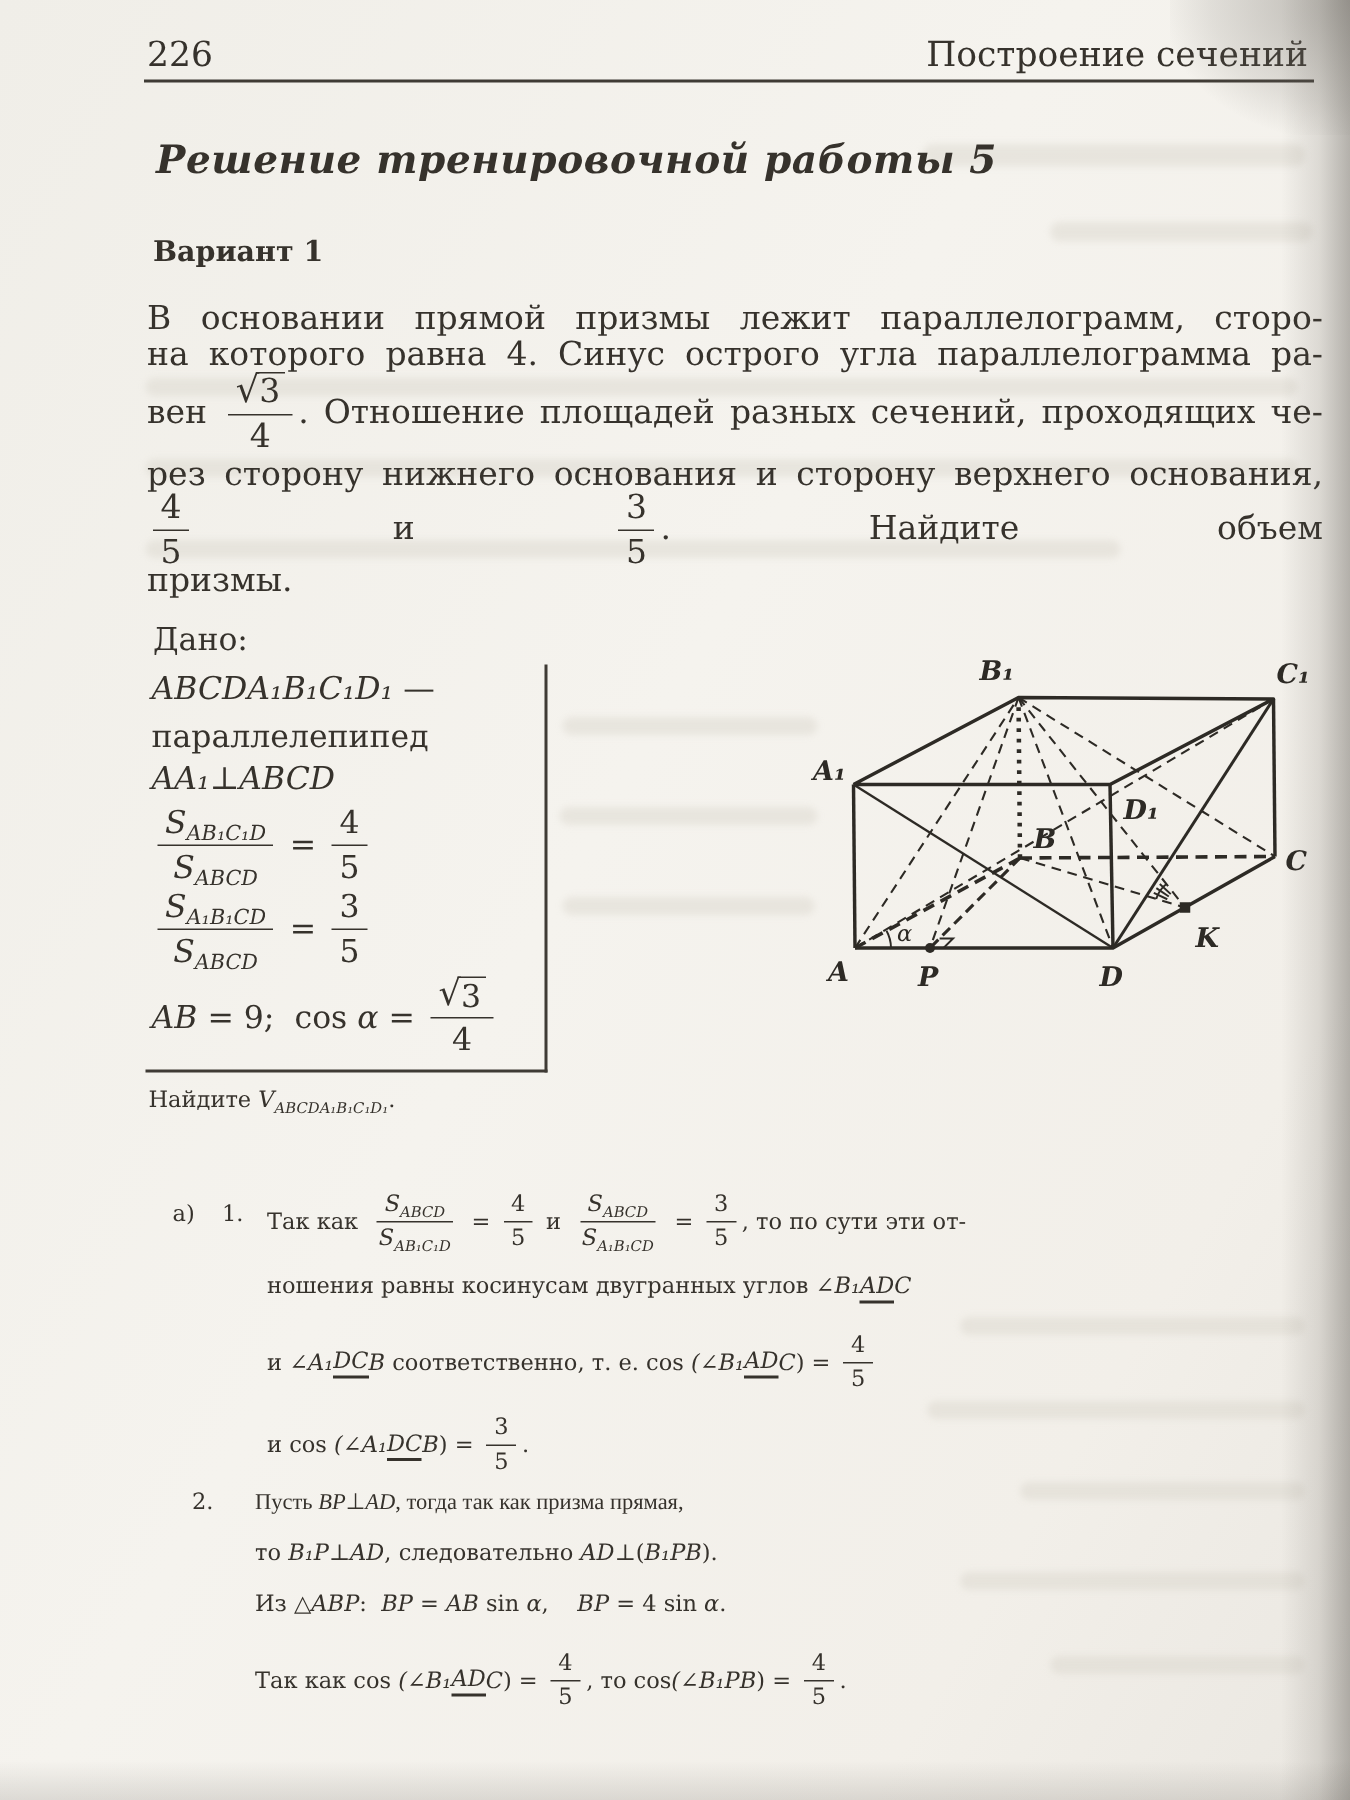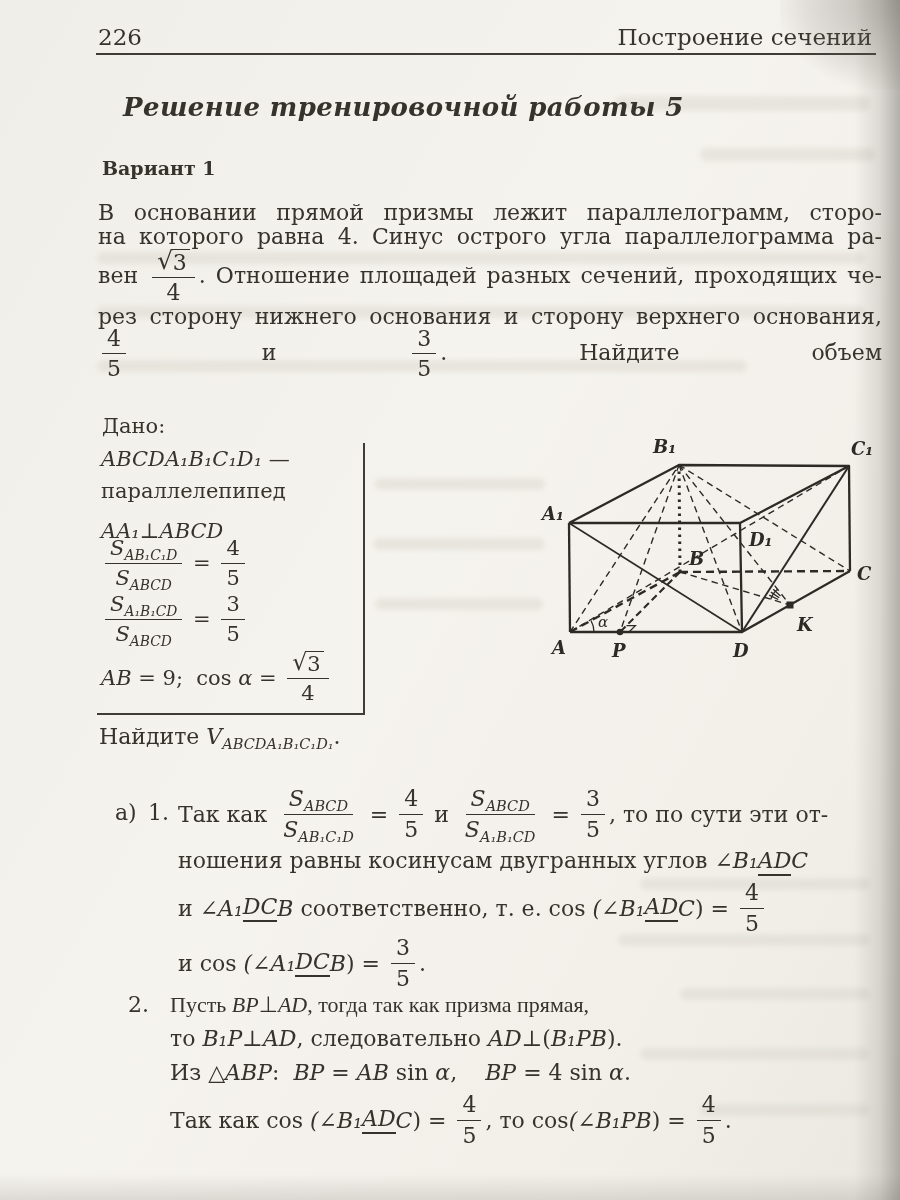--- a/index.html
+++ b/index.html
@@ -11,28 +11,28 @@
   .shade-corner{position:absolute;top:0;right:0;width:120px;height:90px;pointer-events:none;
         background:radial-gradient(ellipse at 100% 0%,rgba(110,106,99,.45) 0%,rgba(110,106,99,.15) 55%,rgba(110,106,99,0) 75%);}
   .shade-bottom{position:absolute;left:0;bottom:0;width:900px;height:26px;pointer-events:none;
         background:linear-gradient(to bottom,rgba(90,85,78,0),rgba(90,85,78,.16));}
   .bleed{position:absolute;background:#d7d3c9;opacity:.42;filter:blur(2.5px);border-radius:7px;}
 
   .abs{position:absolute;}
   .hdr{font-size:23px;}
   .rule{position:absolute;background:#3f3b35;height:2.4px;}
 
-  .book-title{font-size:26px;font-weight:bold;font-style:italic;letter-spacing:.4px;margin-left:19px;}
+  .book-title{font-size:26px;font-weight:bold;font-style:italic;letter-spacing:.4px;}
   .variant{font-size:19px;font-weight:bold;}
 
   .pline{position:absolute;left:98px;width:784px;font-size:22px;
          text-align:justify;text-align-last:justify;white-space:normal;}
   .pline.last{text-align-last:left;}
 
-  .row{position:absolute;font-size:22px;}
+  .row{position:absolute;font-size:15px;}
   .flexrow{display:flex;align-items:center;white-space:pre;}
   .ws-pre{white-space:pre;}
 
   .seg-rm{font-style:normal;}
   .seg-it{font-style:italic;}
   .seg-uit{font-style:italic;border-bottom:2px solid #36322c;padding-bottom:1px;}
   sub{font-style:italic;font-size:.66em;line-height:0;}
 
   .frac{display:inline-flex;flex-direction:column;align-items:center;vertical-align:middle;
         margin:0 4px;line-height:1.15;}
@@ -86,27 +86,28 @@
         <span class="den">4</span>
       </span><span class="seg-rm">. Отношение площадей разных сечений, проходящих че-</span></div>
   <div class="pline" style="top:301px;line-height:31px;"><span class="seg-rm">рез сторону нижнего основания и сторону верхнего основания,</span></div>
   <div class="pline" style="top:326px;line-height:52px;"><span class="frac">
         <span class="num">4</span>
         <span class="den">5</span>
       </span><span class="seg-rm"> и </span><span class="frac">
         <span class="num">3</span>
         <span class="den">5</span>
       </span><span class="seg-rm">. Найдите объем</span></div>
+  <div class="pline last" style="top:372px;line-height:31px;"><span class="seg-rm">призмы.</span></div>
 
   <div class="given-box"></div>
   <div class="given">
     <div class="row" style="left:102px;top:414px;">Дано:</div>
     <div class="row" style="left:101px;top:447px;"><span class="seg-it">ABCDA₁B₁C₁D₁ </span><span class="seg-rm">—</span></div>
     <div class="row" style="left:101px;top:479px;"><span class="seg-rm">параллелепипед</span></div>
-    <div class="row" style="left:101px;top:519px;text-align:right;"><span class="seg-it">AA₁</span><span class="seg-rm">⊥</span><span class="seg-it">ABCD</span></div>
+    <div class="row" style="left:101px;top:507px;text-align:right;"><span class="seg-it">AA₁</span><span class="seg-rm">⊥</span><span class="seg-it">ABCD</span></div>
     <div class="row flexrow" style="left:101px;top:536px;height:54px;"><span class="frac"><span class="num"><span class="seg-it">S</span><sub>AB₁C₁D</sub></span><span class="den"><span class="seg-it">S</span><sub>ABCD</sub></span></span><span class="seg-rm"> = </span><span class="frac"><span class="num">4</span><span class="den">5</span></span></div>
     <div class="row flexrow" style="left:101px;top:592px;height:54px;"><span class="frac"><span class="num"><span class="seg-it">S</span><sub>A₁B₁CD</sub></span><span class="den"><span class="seg-it">S</span><sub>ABCD</sub></span></span><span class="seg-rm"> = </span><span class="frac"><span class="num">3</span><span class="den">5</span></span></div>
     <div class="row flexrow" style="left:101px;top:650px;height:56px;"><span class="seg-it">AB</span><span class="seg-rm"> = 9;  cos </span><span class="seg-it">α</span><span class="seg-rm"> = </span><span class="frac"><span class="num"><span class="sqrt"><span class="rsign">√</span><span class="rbar">3</span></span></span><span class="den">4</span></span></div>
   </div>
 
   <div class="row" style="left:99px;top:724px;"><span class="seg-rm">Найдите </span><span class="seg-it">V</span><sub>ABCDA₁B₁C₁D₁</sub><span class="seg-rm">.</span></div>
 
   <svg class="fig abs" style="left:540px;top:430px;" width="362" height="248" viewBox="-12 0 362 248">
     <g stroke="#2d2a25" stroke-width="1.4" stroke-dasharray="6.5 4.5" fill="none">
       <path d="M18 202 L127 35"></path>

